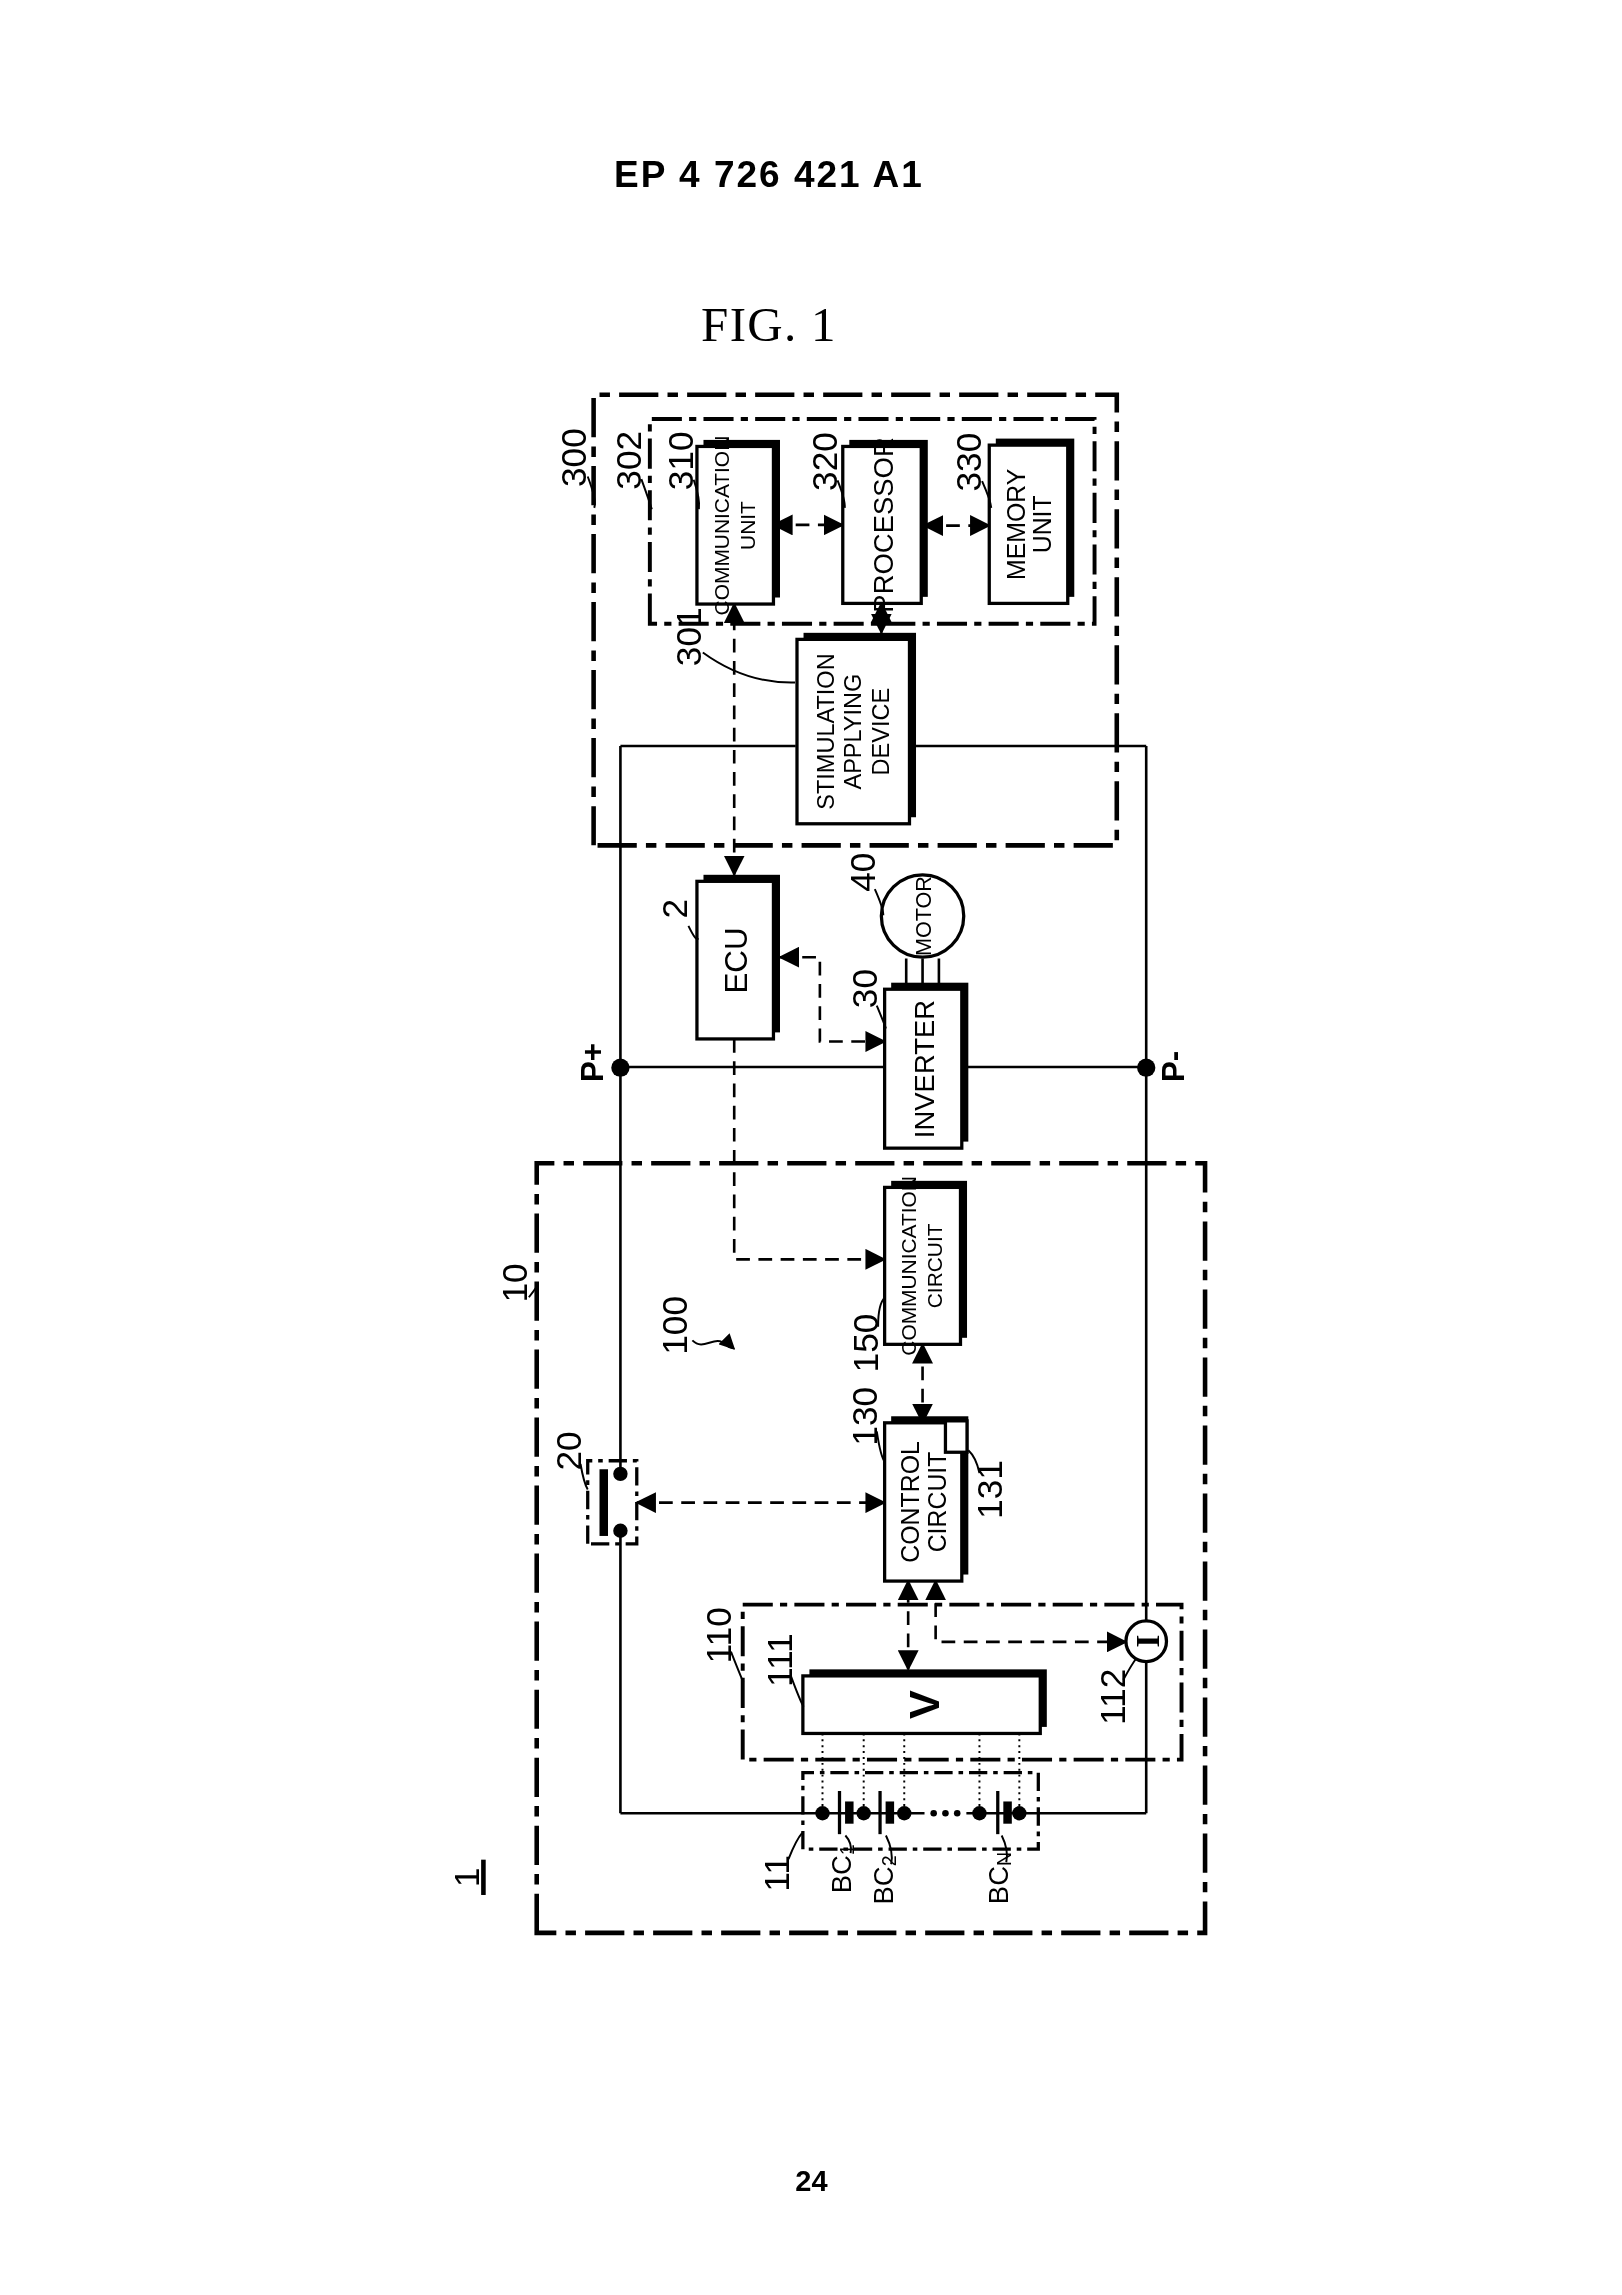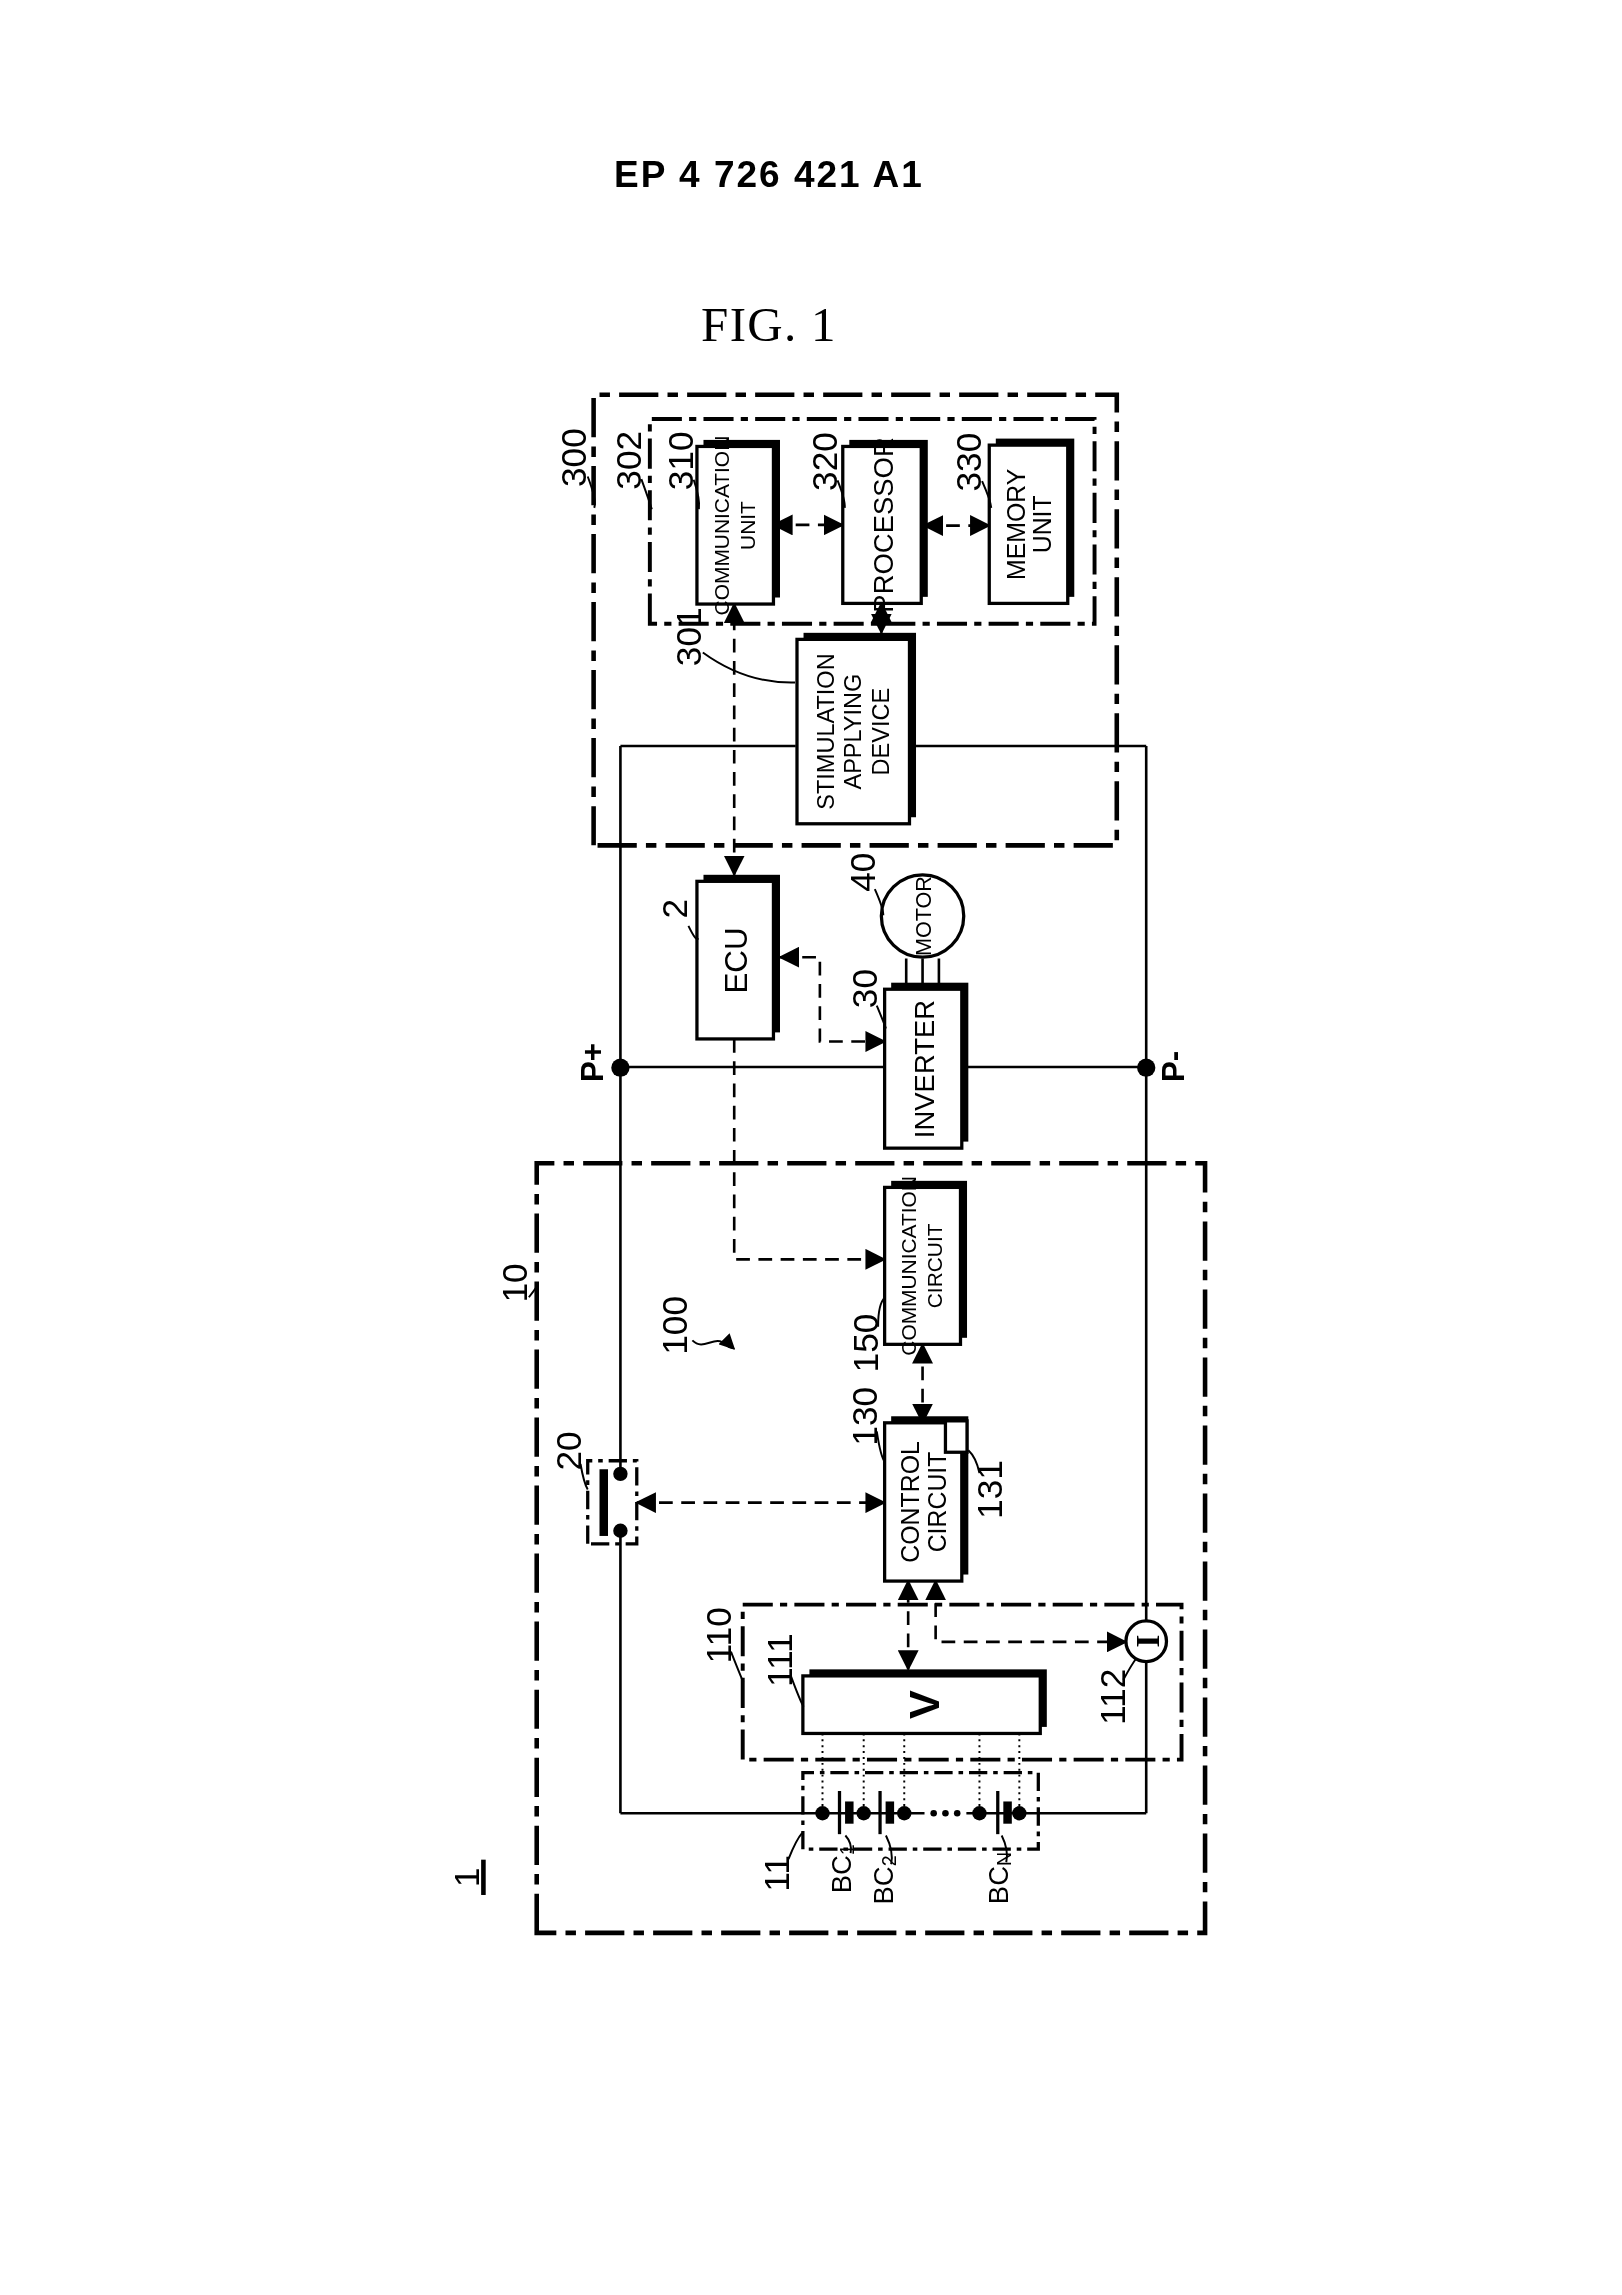--- a/index.html
+++ b/index.html
@@ -228,14 +228,15 @@
       <text class="bt" x="143" y="645" font-size="42" dominant-baseline="central"><tspan>BC</tspan><tspan dy="10" font-size="30">1</tspan></text>
       <path class="thin" d="M167,660 Q182,663 194,652"></path>
       <text class="bt" x="126" y="709" font-size="42" dominant-baseline="central"><tspan>BC</tspan><tspan dy="10" font-size="30">2</tspan></text>
       <path class="thin" d="M150,722 Q170,726 194,714"></path>
       <text class="bt" x="129" y="885" font-size="42" dominant-baseline="central"><tspan>BC</tspan><tspan dy="10" font-size="30">N</tspan></text>
       <path class="thin" d="M153,898 Q172,902 194,891"></path>
     </g>
   </svg>
   </div>
 
+  <div class="pgn">24</div>
 </div>
 
 
 </body></html>

